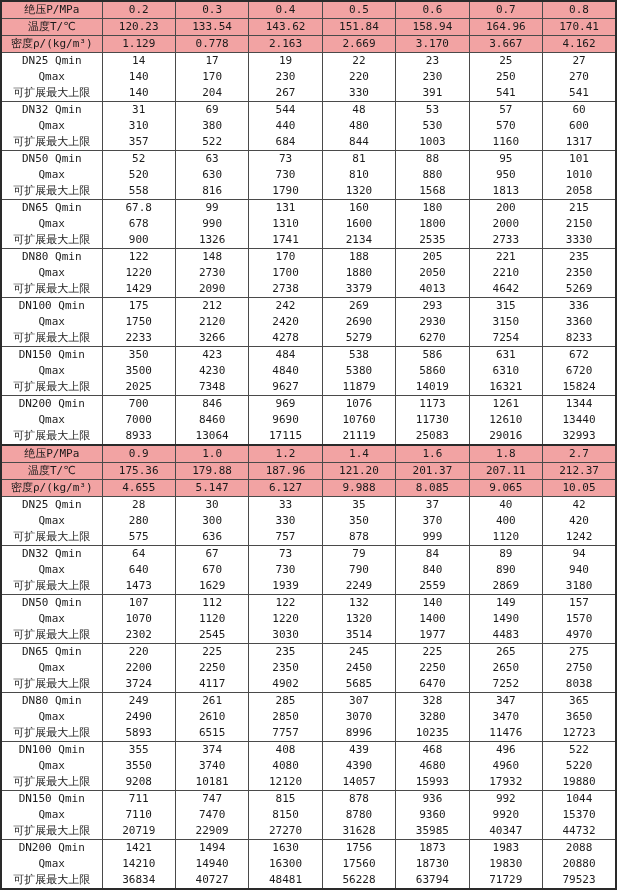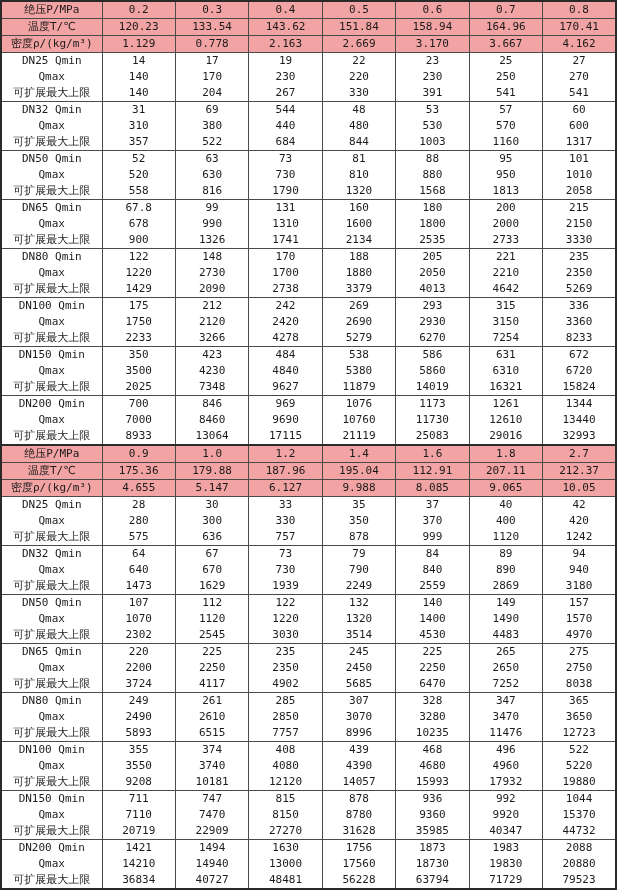--- a/index.html
+++ b/index.html
@@ -331,22 +331,22 @@
           <td>1.4</td>
           <td class="col-mid">1.6</td>
           <td>1.8</td>
           <td>2.7</td>
         </tr>
         <tr class="hdr-row">
           <td class="col-label">温度T/℃</td>
           <td>175.36</td>
           <td>179.88</td>
           <td>187.96</td>
-          <td>195.04</td>
-          <td class="col-mid">112.91</td>
+          <td>121.20</td>
+          <td class="col-mid">201.37</td>
           <td>207.11</td>
           <td>212.37</td>
         </tr>
         <tr class="hdr-row">
           <td class="col-label">密度ρ/(kg/m³)</td>
           <td>4.655</td>
           <td>5.147</td>
           <td>6.127</td>
           <td>9.988</td>
           <td class="col-mid">8.085</td>
@@ -432,21 +432,21 @@
           <td class="col-mid">1400</td>
           <td>1490</td>
           <td>1570</td>
         </tr>
         <tr>
           <td class="col-label">可扩展最大上限</td>
           <td>2302</td>
           <td>2545</td>
           <td>3030</td>
           <td>3514</td>
-          <td class="col-mid">4530</td>
+          <td class="col-mid">1977</td>
           <td>4483</td>
           <td>4970</td>
         </tr>
         <tr class="group-start">
           <td class="col-label">DN65 Qmin</td>
           <td>220</td>
           <td>225</td>
           <td>235</td>
           <td>245</td>
           <td class="col-mid">225</td>
@@ -570,21 +570,21 @@
           <td>1630</td>
           <td>1756</td>
           <td class="col-mid">1873</td>
           <td>1983</td>
           <td>2088</td>
         </tr>
         <tr>
           <td class="col-label">Qmax</td>
           <td>14210</td>
           <td>14940</td>
-          <td>13000</td>
+          <td>16300</td>
           <td>17560</td>
           <td class="col-mid">18730</td>
           <td>19830</td>
           <td>20880</td>
         </tr>
         <tr>
           <td class="col-label">可扩展最大上限</td>
           <td>36834</td>
           <td>40727</td>
           <td>48481</td>

